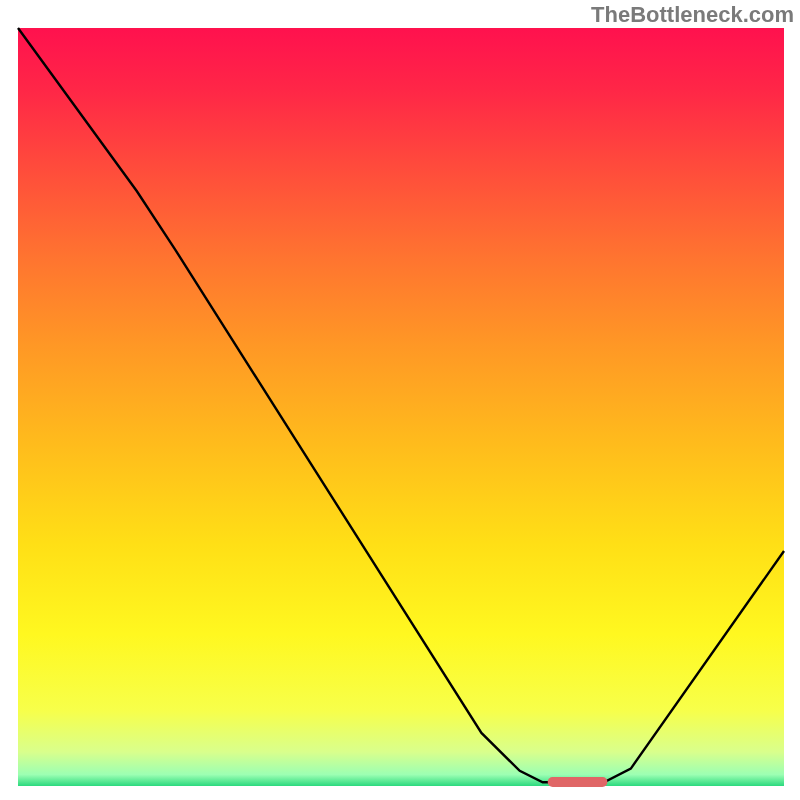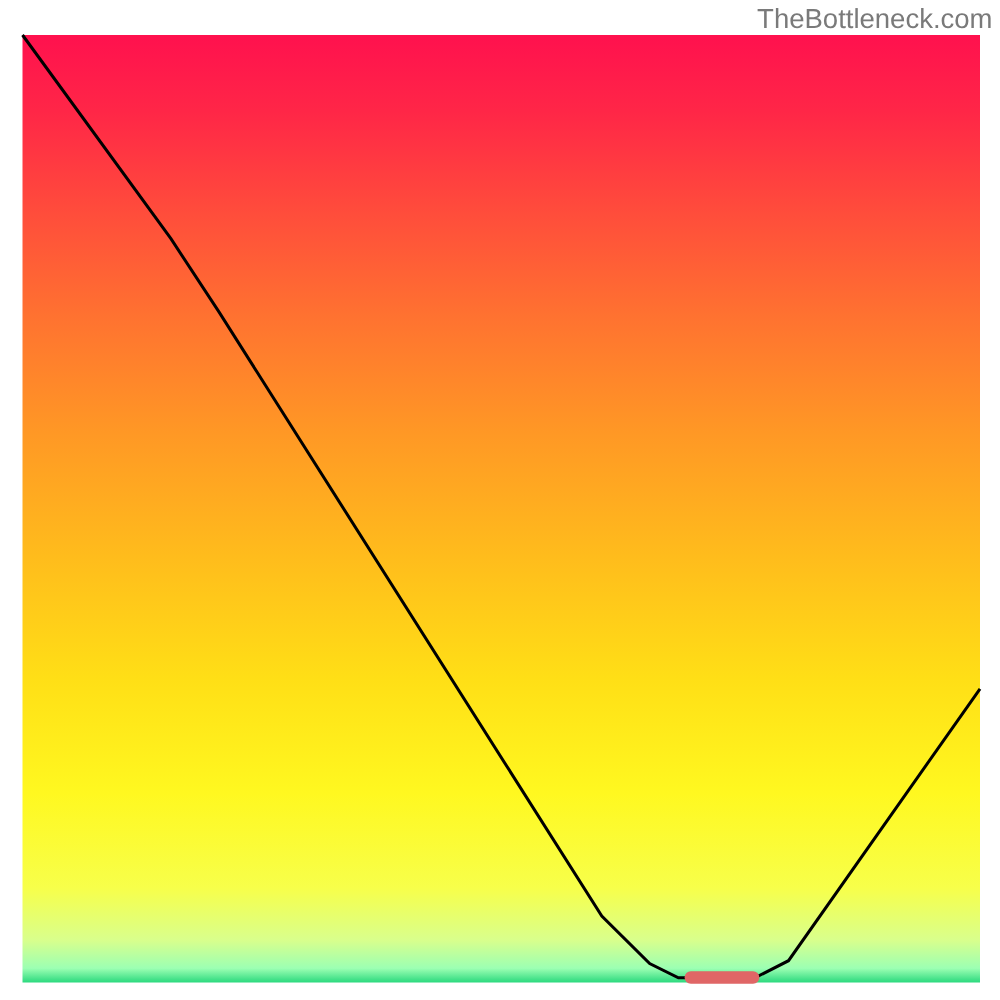--- a/index.html
+++ b/index.html
@@ -8,20 +8,21 @@
     width: 800px;
     height: 800px;
     background: #ffffff;
     font-family: Arial, sans-serif;
     position: relative;
   }
   .container {
     position: relative;
     width: 800px;
     height: 800px;
+    font-weight: bold;
   }
   .watermark {
     position: absolute;
     top: 2px;
     right: 6px;
     font-size: 22px;
     color: #7a7a7a;
     font-family: Arial, sans-serif;
     z-index: 10;
   }

